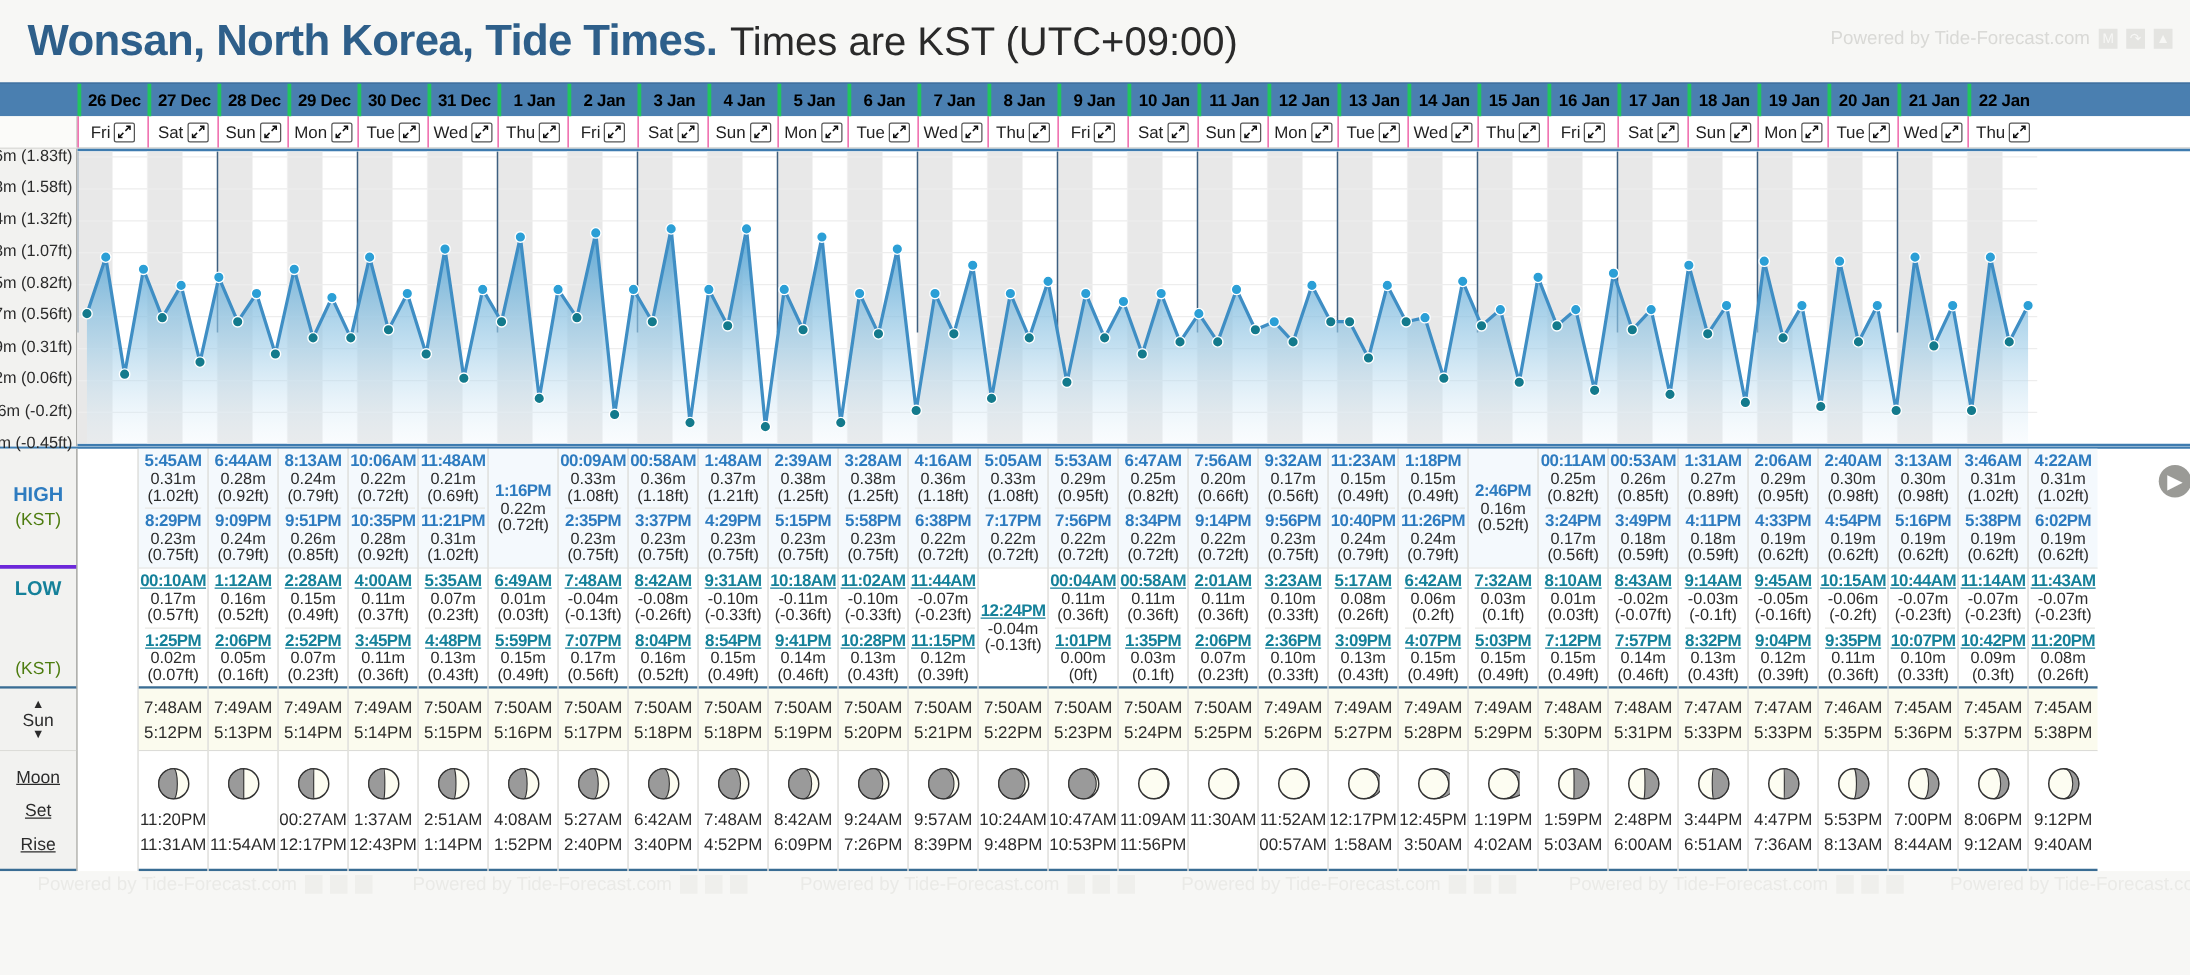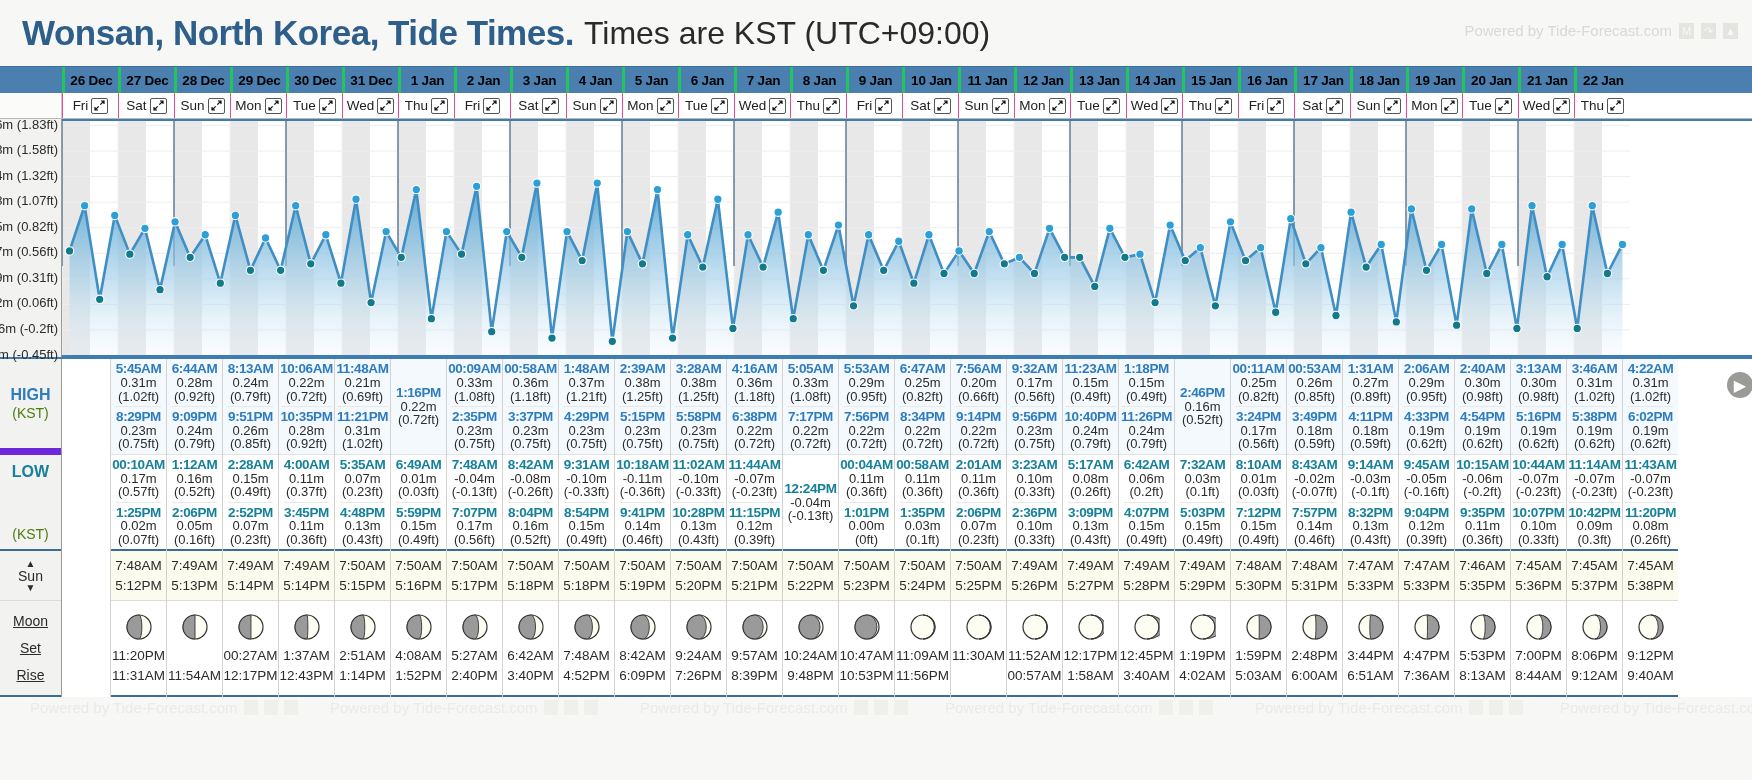--- a/index.html
+++ b/index.html
@@ -37,40 +37,40 @@
   .ytick { position:absolute; right:3px; font-size:13px; color:#2b2b2b; white-space:nowrap;
      transform:translateY(-50%); }
   .plot { flex:1; position:relative; overflow:hidden; background:#fff;
      border-top:2px solid #3f7cb0; border-bottom:2px solid #3f7cb0;}
   .plot svg { display:block; }
 
   
   .tidetable { display:flex; border-top:2px solid #3f7cb0; background:#fff;}
   .rowlabels { width:62px; flex:0 0 62px; background:#f2f2f0; border-right:1px solid #9a9a96;}
   .lbl-high { height:96px; display:flex; flex-direction:column; align-items:center; justify-content:center;
-     color:#2e7cc0; font-weight:bold; font-size:16px; border-bottom:7px solid #6d28d9;}
+     color:#2e7cc0; font-weight:bold; font-size:16px; border-bottom:3px solid #6d28d9;}
   .lbl-high small, .lbl-low small { display:block; color:#4d7c0f; font-weight:normal; font-size:14px; margin-top:1px;}
   .lbl-low { height:96px; display:flex; flex-direction:column; align-items:center; justify-content:center;
      color:#15819a; font-weight:bold; font-size:16px; border-bottom:2px solid #3a6d94;gap:44px;}
   .lbl-sun { height:50px; display:flex; flex-direction:column; align-items:center; justify-content:center;
      font-size:14px; color:#2b2b2b; background:#f2f2f0; border-bottom:1px solid #dcdcd8; line-height:1.0;}
   .lbl-moon { height:96px; display:flex; flex-direction:column; align-items:center; justify-content:center;
      font-size:14px; color:#2b2b2b; background:#f2f2f0; gap:11px; border-bottom:2px solid #3a6d94;text-decoration:underline;}
   .cols { flex:1; display:flex;padding-left:48px; }
   .daycol { flex:0 0 56px; border-left:1px solid #d2d2ce; }
 
   .cell-high { height:96px; background:#f4f9fd; border-bottom:1px solid #e3e3df;
      display:flex; flex-direction:column; justify-content:center; align-items:center; padding:1px 0;}
   .cell-low  { height:96px; background:#fff; border-bottom:2px solid #3a6d94;
      display:flex; flex-direction:column; justify-content:center; align-items:center; padding:1px 0;}
   .ev { text-align:center; line-height:1.03; padding:1px 0; }
   .ev + .ev { border-top:1px solid #e8e8e4; margin-top:2px; padding-top:3px; }
   .ev .t { font-size:13.5px; font-weight:bold; letter-spacing:-0.4px; }
   .cell-high .ev .t { color:#2e7cc0; }
-  .cell-low  .ev .t { color:#15819a; }
+  .cell-low  .ev .t { color:#15819a;text-decoration:underline; }
   .ev .m  { font-size:13px; color:#2b2b2b; }
   .ev .ft { font-size:13px; color:#2b2b2b; }
 
   .cell-sun { height:50px; background:#fbfbee; display:flex; flex-direction:column;
      justify-content:center; align-items:center; font-size:13.5px; color:#2b2b2b;
      border-bottom:1px solid #dcdcd8; gap:5px;}
   .cell-moon { height:96px; background:#fff; display:flex; flex-direction:column;
      justify-content:center; align-items:center; font-size:13.5px; color:#2b2b2b;
      border-bottom:2px solid #3a6d94; gap:5px;}
   .moonicon { width:26px; height:26px; }
@@ -1297,21 +1297,21 @@
           <div class="cell-sun">
             <span>7:49AM</span>
     <span>5:28PM</span>
           </div>
           <div class="cell-moon">
             <span><svg class="moonicon" viewBox="0 0 26 26">
     <circle cx="13" cy="13" r="12" fill="#fdfdf2" stroke="#333" stroke-width="1.2"></circle>
     <path d="M 13 1 A 17.28 12 0 0 1 13 25 A 12 12 0 0 0 13 1 Z" fill="#9a9a9a" stroke="#333" stroke-width="0.9"></path>
   </svg></span>
     <span>12:45PM</span>
-    <span>3:40AM</span>
+    <span>3:50AM</span>
           </div>
         </div>
         <div class="daycol">
           <div class="cell-high">
             <div class="ev">
               <div class="t">2:46PM</div>
       <div class="m">0.16m</div>
       <div class="ft">(0.52ft)</div>
             </div>
           </div>

